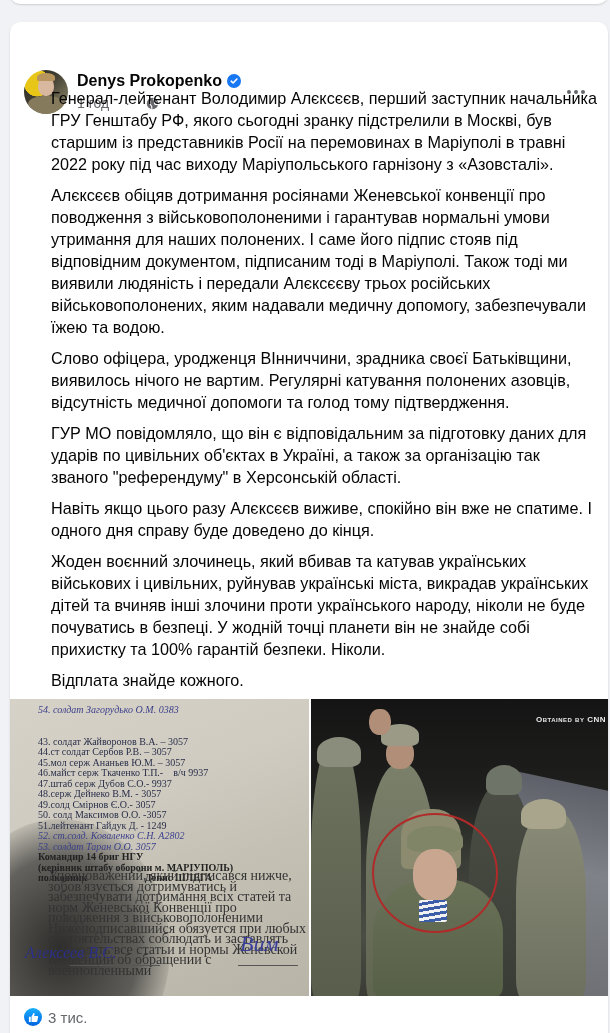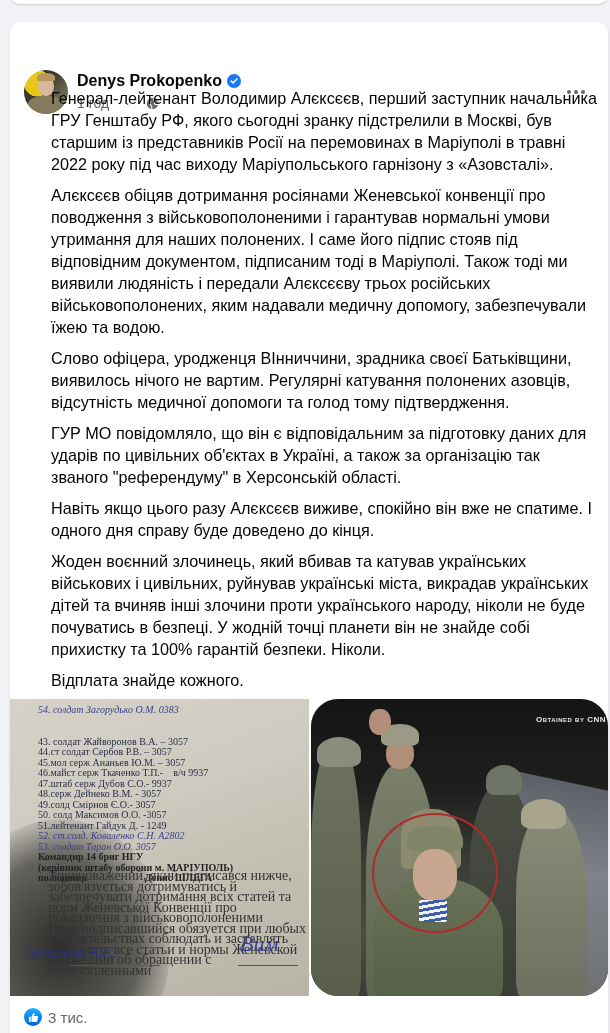--- a/index.html
+++ b/index.html
@@ -34,21 +34,21 @@
   .img-doc .lines { position: absolute; left: 28px; top: 6px; width: 270px; font-family: "Liberation Serif", serif; font-size: 10px; line-height: 10.5px; color: #2a2f4a; white-space: pre; }
   .img-doc .hand { color: #3a3f8a; font-style: italic; }
   .img-doc .bold { font-weight: bold; color: #222; }
   .img-doc .para { position: absolute; left: 38px; top: 172px; width: 262px; font-family: "Liberation Serif", serif; font-size: 14px; line-height: 10.5px; color: #333; }
   .img-doc .sig1 { position: absolute; left: 15px; top: 245px; font-family: "Liberation Serif", serif; font-style: italic; font-size: 16px; color: #2c3088; }
   .img-doc .sig2 { position: absolute; left: 230px; top: 232px; font-family: "Liberation Serif", serif; font-style: italic; font-size: 22px; color: #3a3f9a; }
   .img-doc .sigline1 { position: absolute; left: 60px; top: 266px; width: 90px; height: 1px; background: #555; }
   .img-doc .sigline2 { position: absolute; left: 228px; top: 266px; width: 60px; height: 1px; background: #555; }
 
   .img-photo { position: relative; width: 297px; height: 297px; overflow: hidden;
-    background: linear-gradient(180deg, #141414 0%, #1e1f1d 30%, #3a3c36 55%, #4a4d44 80%, #3a3b35 100%); border-radius: 27px; }
+    background: linear-gradient(180deg, #141414 0%, #1e1f1d 30%, #3a3c36 55%, #4a4d44 80%, #3a3b35 100%); }
   .img-photo .wall { position: absolute; right: 0; top: 80px; width: 110px; height: 220px; background: linear-gradient(180deg, #5d6068 0%, #7f8288 40%, #6d6f73 100%); transform: skewY(12deg); }
   .img-photo .soldier { position: absolute; border-radius: 45% 45% 10% 10%; background: linear-gradient(180deg, #6e7460 0%, #585e4b 100%); }
   .img-photo .helmet { position: absolute; border-radius: 50% 50% 25% 25%; background: #8a8c7c; }
   .img-photo .face { position: absolute; border-radius: 45%; background: #b08e78; }
   .img-photo .circle { position: absolute; left: 61px; top: 114px; width: 126px; height: 120px; border: 2px solid #b02a2a; border-radius: 50%; }
   .img-photo .credit { position: absolute; right: 2px; top: 16px; font-size: 8px; font-weight: bold; letter-spacing: 0.5px; color: #e9e9e9; font-variant: small-caps; }
   .img-photo .stripes { position: absolute; left: 108px; top: 201px; width: 28px; height: 22px; background: repeating-linear-gradient(170deg, #f2f2f2 0 3px, #3c5ea8 3px 6px); border-radius: 2px; }
 
   .footer { position: absolute; left: 14px; top: 983px; width: 572px; height: 24px; display: flex; align-items: center; justify-content: space-between; font-size: 15px; color: #65676b; gap: 37px; }
   .reactions { display: flex; align-items: center; gap: 6px; cursor: pointer; }

